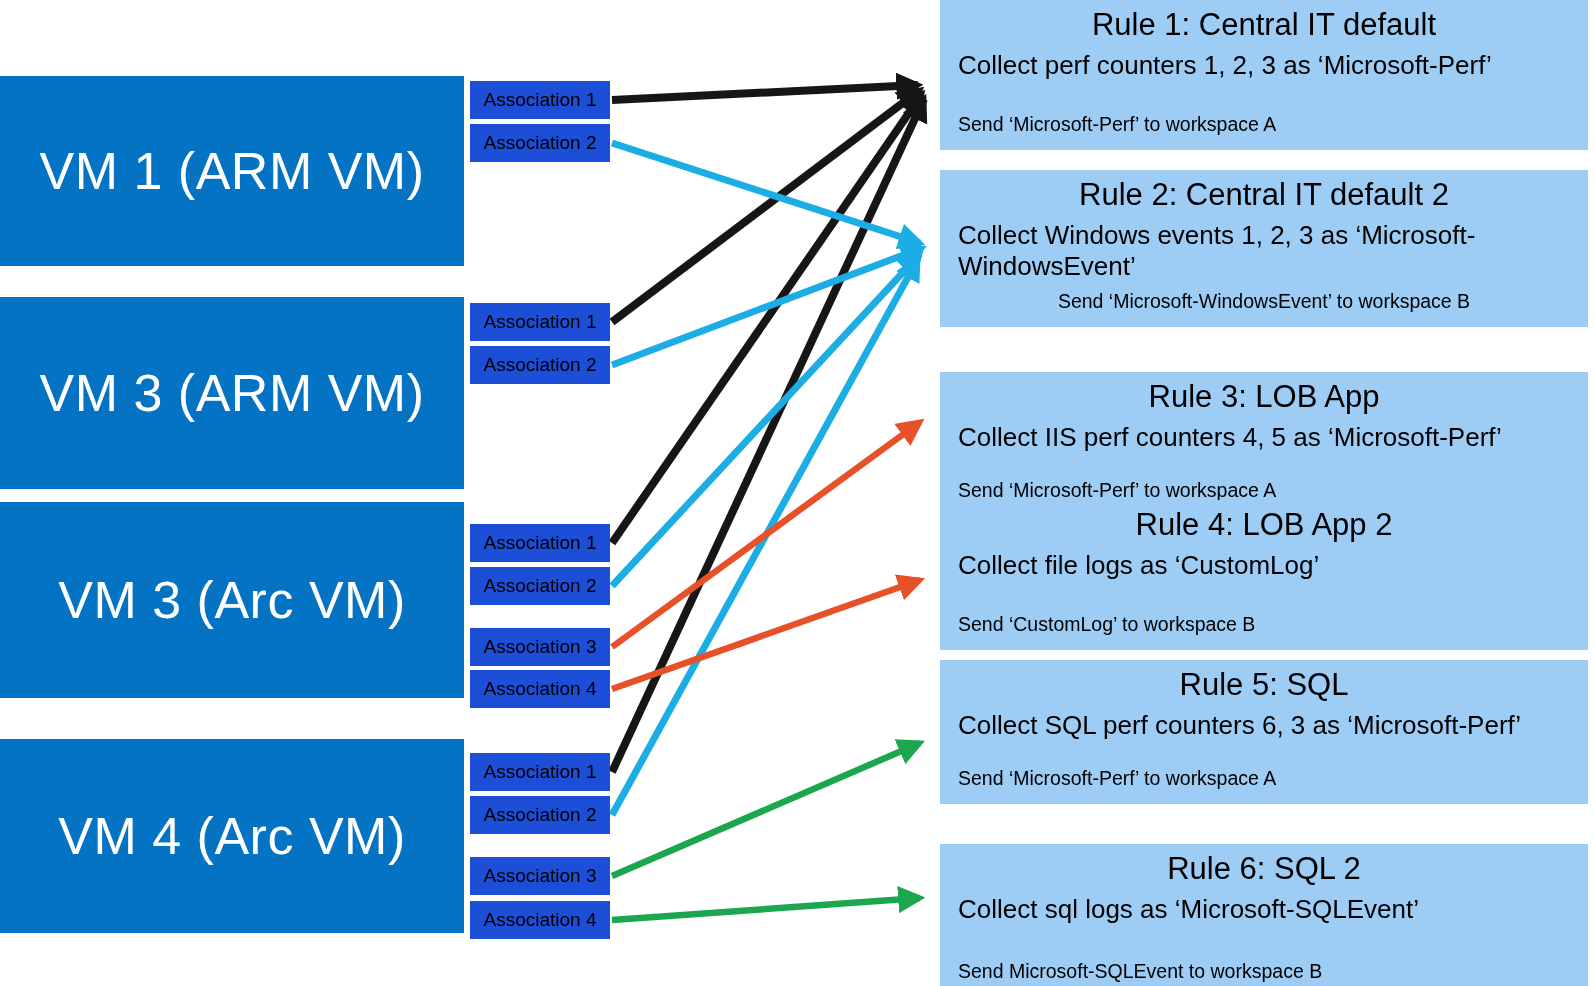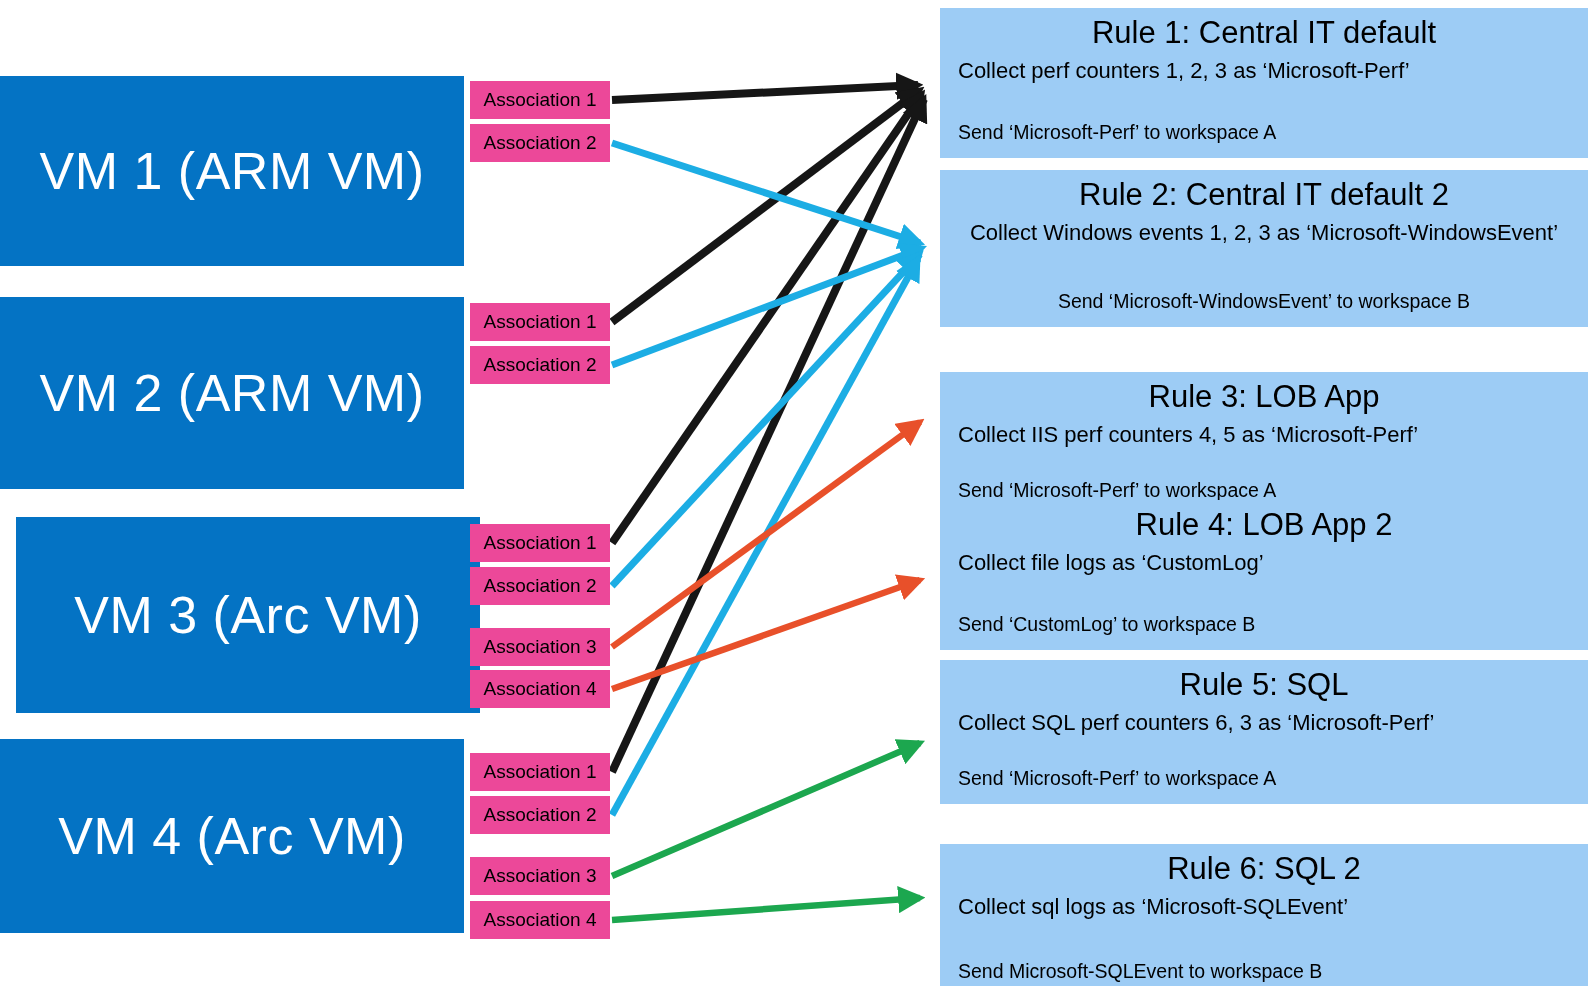--- a/index.html
+++ b/index.html
@@ -11,32 +11,32 @@
     overflow:hidden;
   }
   .vm {
     position:absolute; left:0; width:464px;
     background:#0473C4; color:#ffffff;
     display:flex; align-items:center; justify-content:center;
     font-size:52px; letter-spacing:0.5px;
   }
   .assoc {
     position:absolute; left:470px; width:140px; height:38px;
-    background:#ec4899; color:#000000;
+    background:#1d4ed8; color:#000000;
     display:flex; align-items:center; justify-content:center;
     font-size:19px;
   }
   .rule {
     position:absolute; left:940px; width:648px;
     background:#9DCCF5; color:#000000;
     display:flex; flex-direction:column;
     box-sizing:border-box; padding:4px 18px 14px 18px;
   }
   .rule-title { text-align:center; font-size:31px; line-height:1.35; }
-  .rule-collect { margin-top:4px; font-size:22px; }
+  .rule-collect { margin-top:4px; font-size:26px; }
   .rule-send { margin-top:auto; font-size:19.5px; }
   #arrows { position:absolute; left:0; top:0; pointer-events:none; }
 </style>
 </head>
 <body>
 
 <div id="canvas">
 
   <svg id="arrows" width="1595" height="986" viewBox="0 0 1595 986">
     <defs>
@@ -68,23 +68,23 @@
     <line x1="612" y1="689" x2="920" y2="580" stroke="#E8502A" stroke-width="6.5" marker-end="url(#mk-red)"></line>
 
     <line x1="612" y1="876" x2="920" y2="743" stroke="#1CA74F" stroke-width="6.5" marker-end="url(#mk-green)"></line>
     <line x1="612" y1="920" x2="920" y2="898" stroke="#1CA74F" stroke-width="6.5" marker-end="url(#mk-green)"></line>
   </svg>
 
   <div class="vm" style="top:76px;  height:190px;">
     <span>VM 1 (ARM VM)</span>
   </div>
   <div class="vm" style="top:297px; height:192px;">
-    <span>VM 2 (ARM VM)</span>
+    <span>VM 3 (ARM VM)</span>
   </div>
-  <div class="vm" style="top:517px; height:196px;margin-left:16px;">
+  <div class="vm" style="top:502px; height:196px;">
     <span>VM 3 (Arc VM)</span>
   </div>
   <div class="vm" style="top:739px; height:194px;">
     <span>VM 4 (Arc VM)</span>
   </div>
 
   <div class="assoc" style="top:81px;">
       <span>Association 1</span>
     </div>
   <div class="assoc" style="top:124px;">
@@ -117,21 +117,21 @@
   <div class="assoc" style="top:796px;">
       <span>Association 2</span>
     </div>
   <div class="assoc" style="top:857px;">
       <span>Association 3</span>
     </div>
   <div class="assoc" style="top:901px;">
       <span>Association 4</span>
     </div>
 
-  <div class="rule" style="top:8px;   height:150px;justify-content:space-between;">
+  <div class="rule" style="top:0;   height:150px;justify-content:space-between;">
     <div class="rule-title">Rule 1: Central IT default</div>
     <div class="rule-collect">Collect perf counters 1, 2, 3 as ‘Microsoft-Perf’</div>
     <div class="rule-send">Send ‘Microsoft-Perf’ to workspace A</div>
   </div>
   <div class="rule" style="top:170px; height:157px;align-items:center;">
     <div class="rule-title">Rule 2: Central IT default 2</div>
     <div class="rule-collect">Collect Windows events 1, 2, 3 as ‘Microsoft-WindowsEvent’</div>
     <div class="rule-send">Send ‘Microsoft-WindowsEvent’ to workspace B</div>
   </div>
   <div class="rule" style="top:345px; height:144px;margin-top:27px;">

